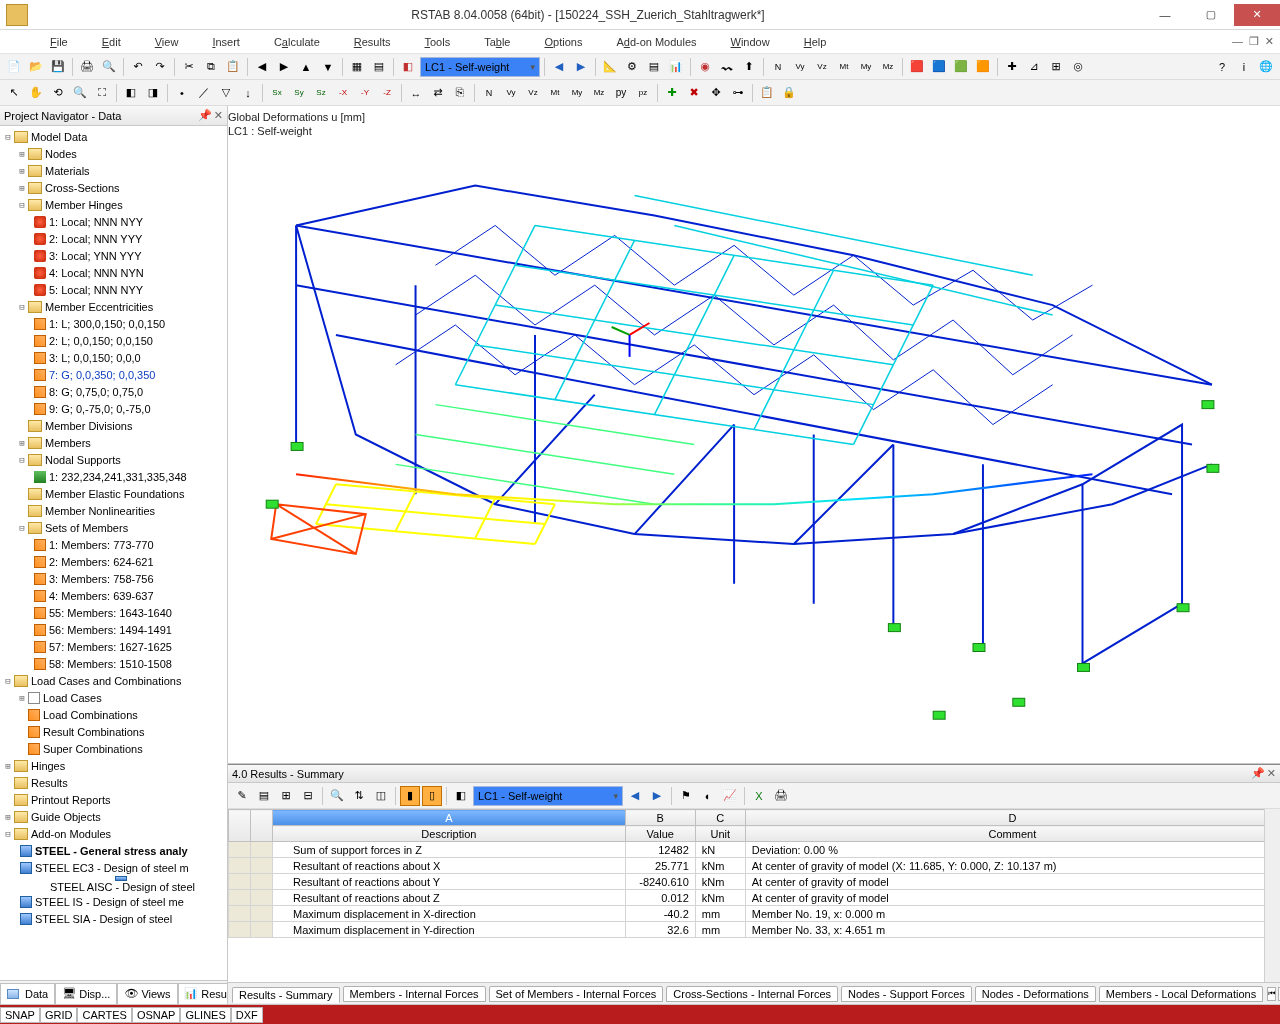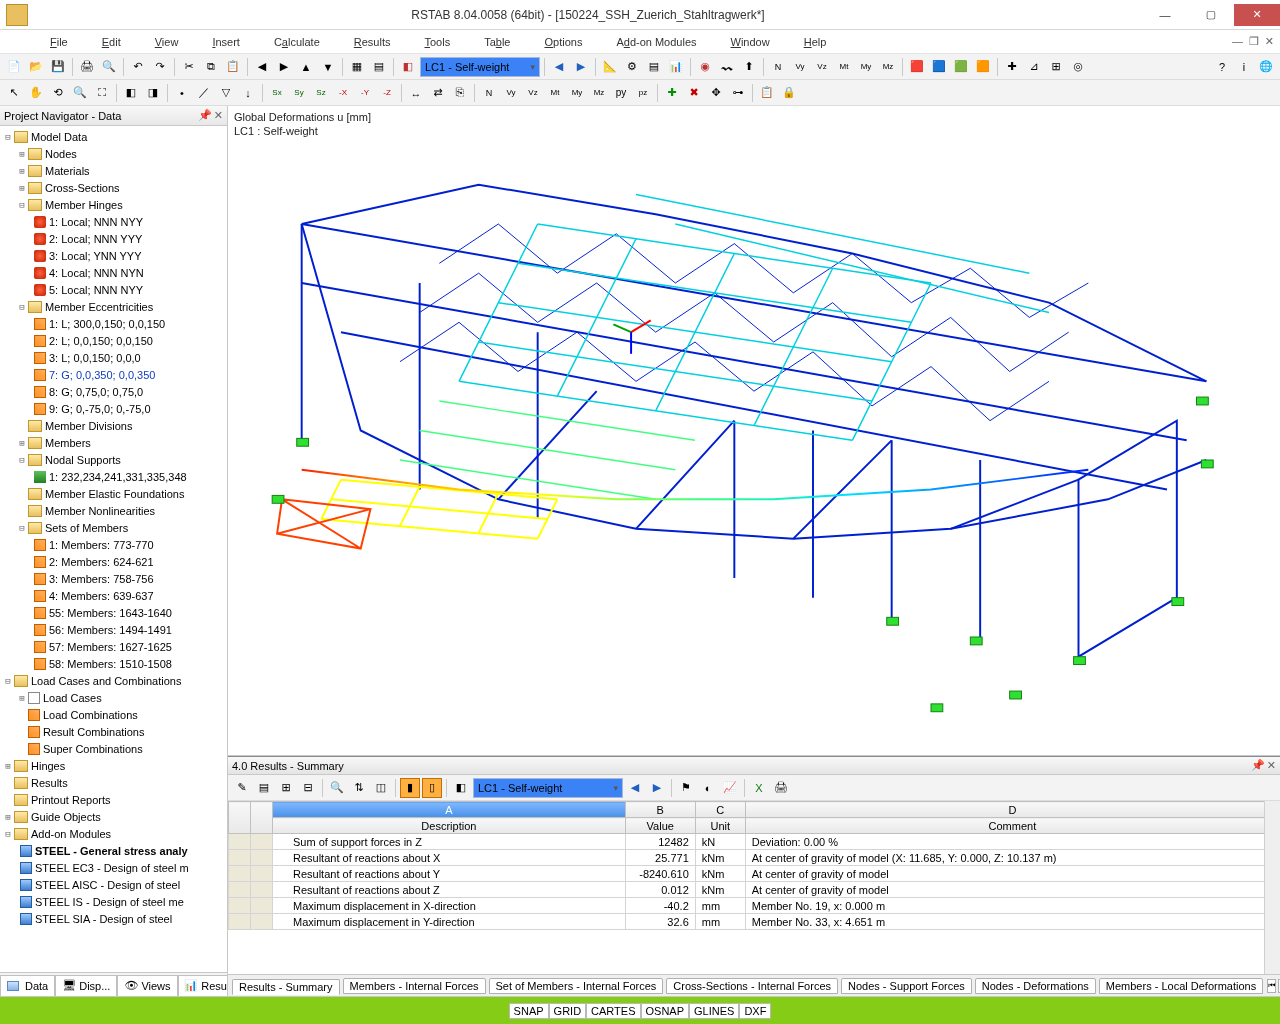--- a/index.html
+++ b/index.html
@@ -29,36 +29,36 @@
 .ico-folder { width:14px; height:12px; background:linear-gradient(#ffe9a8,#e8c060); border:1px solid #c09830; margin-right:3px;}
 .ico-folder.blue { background:linear-gradient(#cde4ff,#8ab4e8); border-color:#5a88c0;}
 .ico-node { width:12px; height:12px; margin-right:3px; display:inline-block; }
 .ico-node.red { background:radial-gradient(circle,#ff6040,#c02000); border-radius:2px;}
 .ico-node.orange { background:linear-gradient(45deg,#ff9020,#ffb060); border:1px solid #c06000;}
 .tree-item.sel { color:#1040c0; }
 .navtabs { height:24px; border-top:1px solid #c8c8c8; display:flex; align-items:center; background:#f3f3f3; font-size:11px; overflow:hidden;}
 .navtab { padding:0 6px; height:22px; display:flex; align-items:center; gap:3px; border:1px solid #c0c0c0; background:#fff; margin-top:2px;}
 .rightcol { flex:1; display:flex; flex-direction:column; min-width:0;}
 .viewport { flex:1; position:relative; background:#fff; border-bottom:1px solid #c8c8c8; overflow:hidden;}
-.vp-label { position:absolute; left:6px; top:4px; font-size:11px; color:#222; line-height:14px;}
+.vp-label { position:absolute; left:0; top:4px; font-size:11px; color:#222; line-height:14px;}
 .results { height:240px; display:flex; flex-direction:column; border-top:1px solid #8a8a8a;}
 .reshdr { height:18px; background:linear-gradient(#f8f8f8,#e4e4e4); border-bottom:1px solid #c8c8c8; padding:0 4px; display:flex; align-items:center; font-size:11px;}
 .reshdr .sp { margin-left:auto; display:flex; gap:2px; color:#666;}
 .restool { height:26px; background:#f3f3f3; border-bottom:1px solid #dcdcdc; display:flex; align-items:center; padding:0 4px; gap:2px;}
 .grid { flex:1; overflow:auto; background:#fff; position:relative;}
 table.res { border-collapse:collapse; width:100%; }
 table.res th { background:linear-gradient(#f8f8f8,#e8e8e8); border:1px solid #c0c0c0; font-weight:normal; padding:1px 4px; font-size:11px; height:16px;}
 table.res th.colA { background:linear-gradient(#7fb8ff,#4a90e8); color:#fff;}
 table.res td { border:1px solid #d4d4d4; padding:1px 6px; font-size:11px; height:16px;}
 table.res td.val { text-align:right; }
 table.res td.rowhdr { background:#ece9d8; width:22px;}
 .restabs { height:22px; background:#efefef; border-top:1px solid #c8c8c8; display:flex; align-items:center; gap:2px; padding:0 4px; font-size:11px; overflow:hidden;}
 .restab { padding:1px 6px; background:#fff; border:1px solid #b0b0b0; border-radius:2px 2px 0 0; white-space:nowrap;}
 .restab.active { background:#fff; border-bottom-color:#fff; position:relative; top:1px;}
-.statusbar { height:28px; background:#84cc16; border-top:1px solid #c8c8c8; display:flex; align-items:center; justify-content:center; gap:0; font-size:11px;}
+.statusbar { height:20px; background:#b91c1c; border-top:1px solid #c8c8c8; display:flex; align-items:center; gap:0; font-size:11px;}
 .statusbar .cell { border:1px solid #b8b8b8; padding:0 4px; height:16px; display:flex; align-items:center; background:#fff;}
 .scrollbar-v { position:absolute; right:0; top:0; bottom:0; width:16px; background:#efefef; border-left:1px solid #d0d0d0;}
 .restabs .navbtn { width:14px; height:14px; border:1px solid #b0b0b0; background:#fff; display:flex; align-items:center; justify-content:center; font-size:8px;}
 svg.struct { width:100%; height:100%; }
 </style>
 </head>
 <body>
 
 <div class="titlebar">
   <div class="ico"></div>
@@ -407,21 +407,21 @@
         </div>
       <div id="addon-holder">
           <div class="tree-item" style="padding-left:18px;font-weight:bold;">
             <span class="ico-node" style="background:linear-gradient(#a0c8ff,#4080d0);border:1px solid #2060a0;"></span>
             <span>STEEL - General stress analy</span>
           </div>
           <div class="tree-item" style="padding-left:18px;">
             <span class="ico-node" style="background:linear-gradient(#a0c8ff,#4080d0);border:1px solid #2060a0;"></span>
             <span>STEEL EC3 - Design of steel m</span>
           </div>
-          <div class="tree-item" style="padding-left:18px;">
+          <div class="tree-item" style="padding-left:18px;flex-direction:column;">
             <span class="ico-node" style="background:linear-gradient(#a0c8ff,#4080d0);border:1px solid #2060a0;"></span>
             <span>STEEL AISC - Design of steel</span>
           </div>
           <div class="tree-item" style="padding-left:18px;">
             <span class="ico-node" style="background:linear-gradient(#a0c8ff,#4080d0);border:1px solid #2060a0;"></span>
             <span>STEEL IS - Design of steel me</span>
           </div>
           <div class="tree-item" style="padding-left:18px;">
             <span class="ico-node" style="background:linear-gradient(#a0c8ff,#4080d0);border:1px solid #2060a0;"></span>
             <span>STEEL SIA - Design of steel</span>

